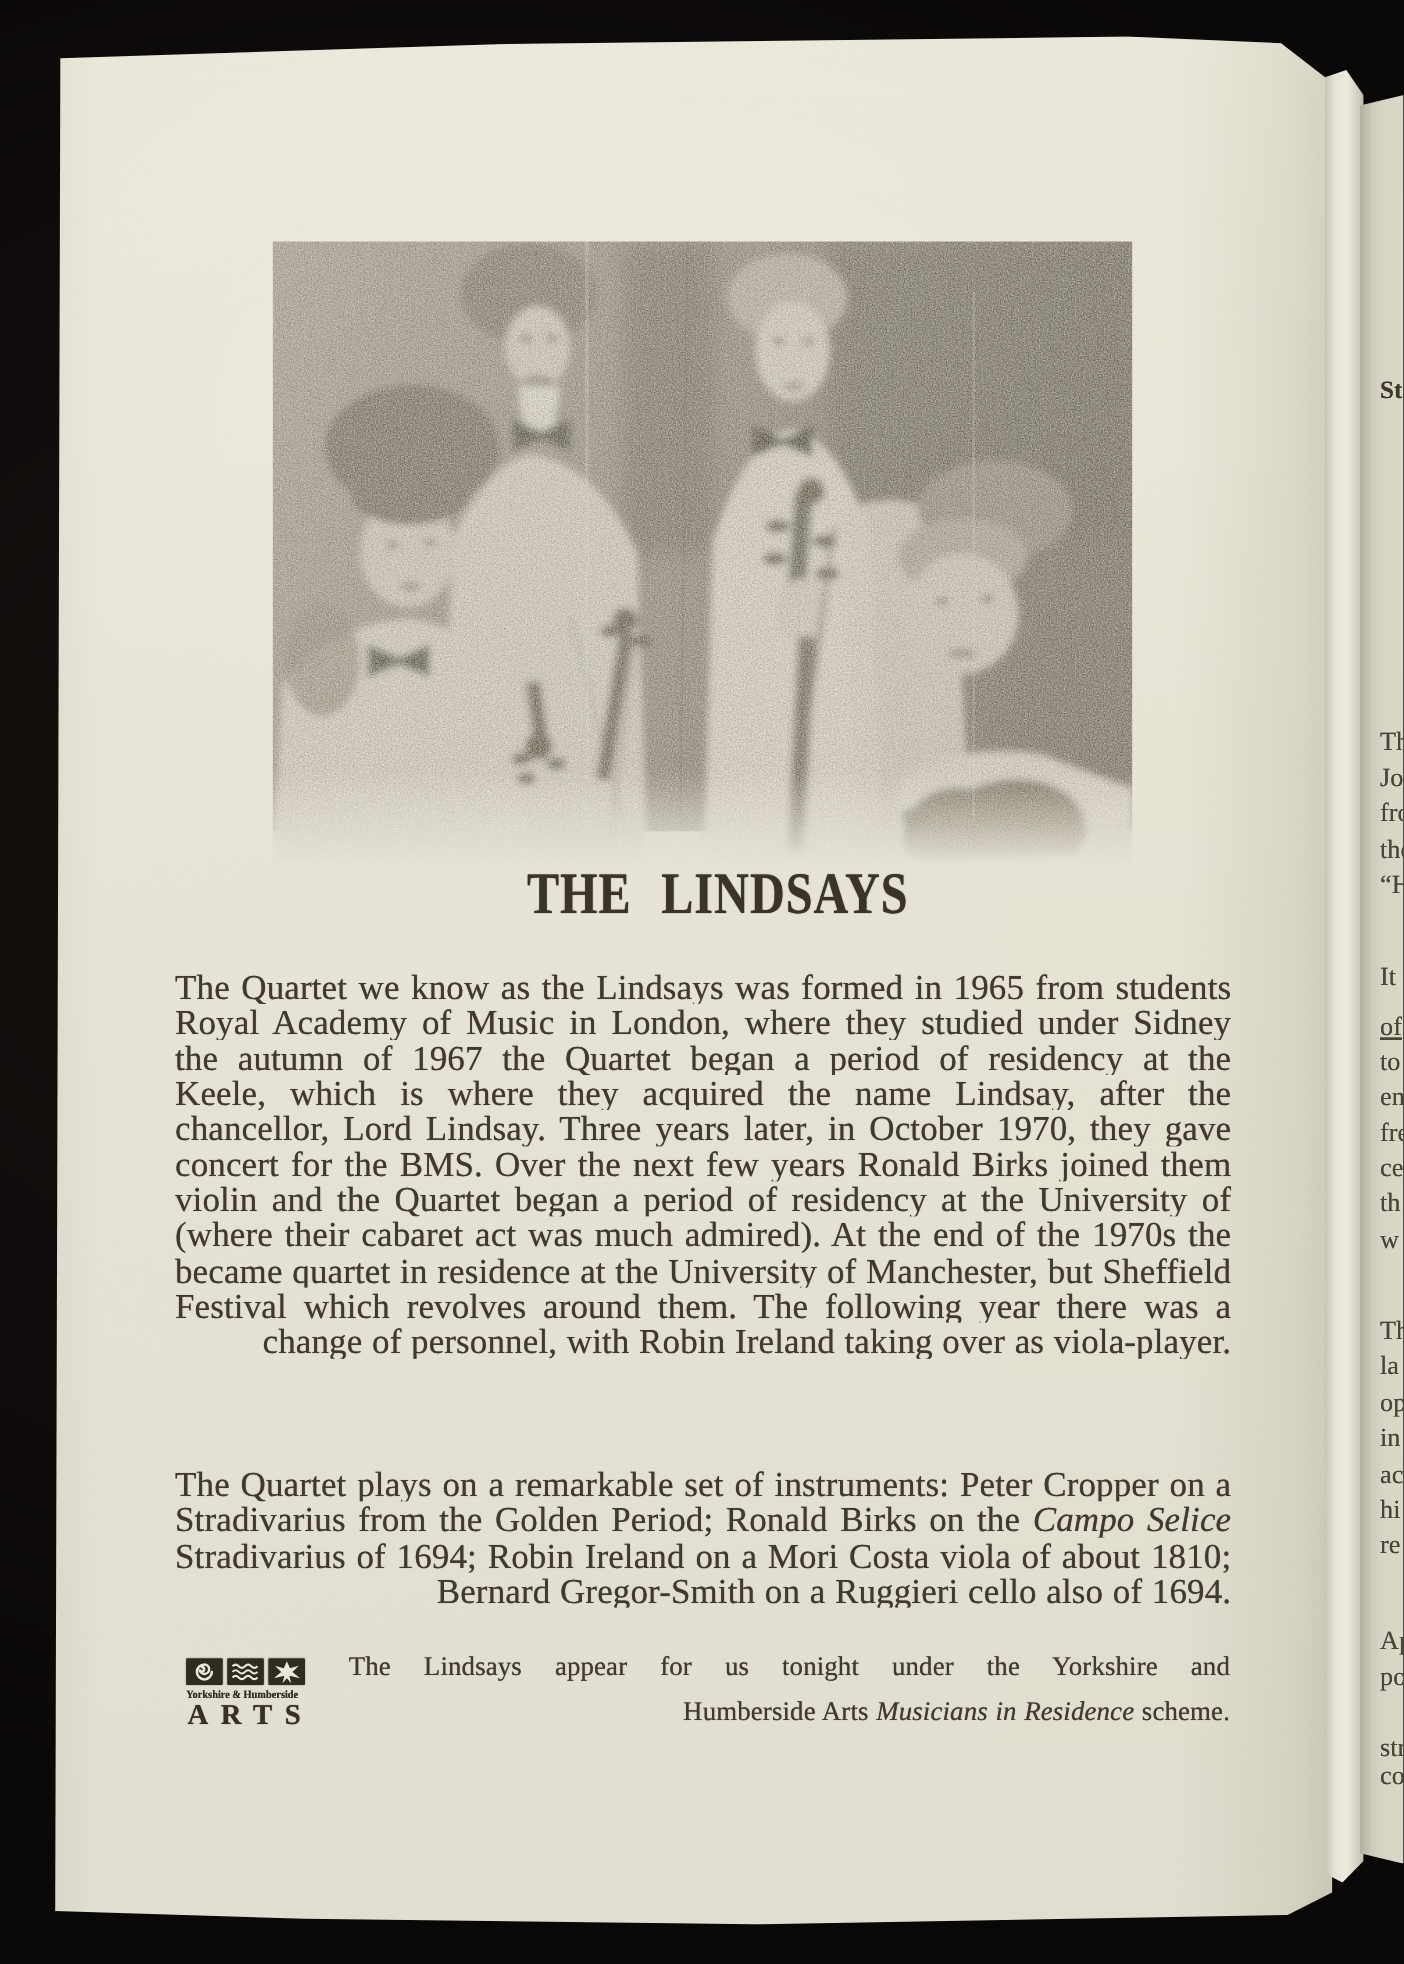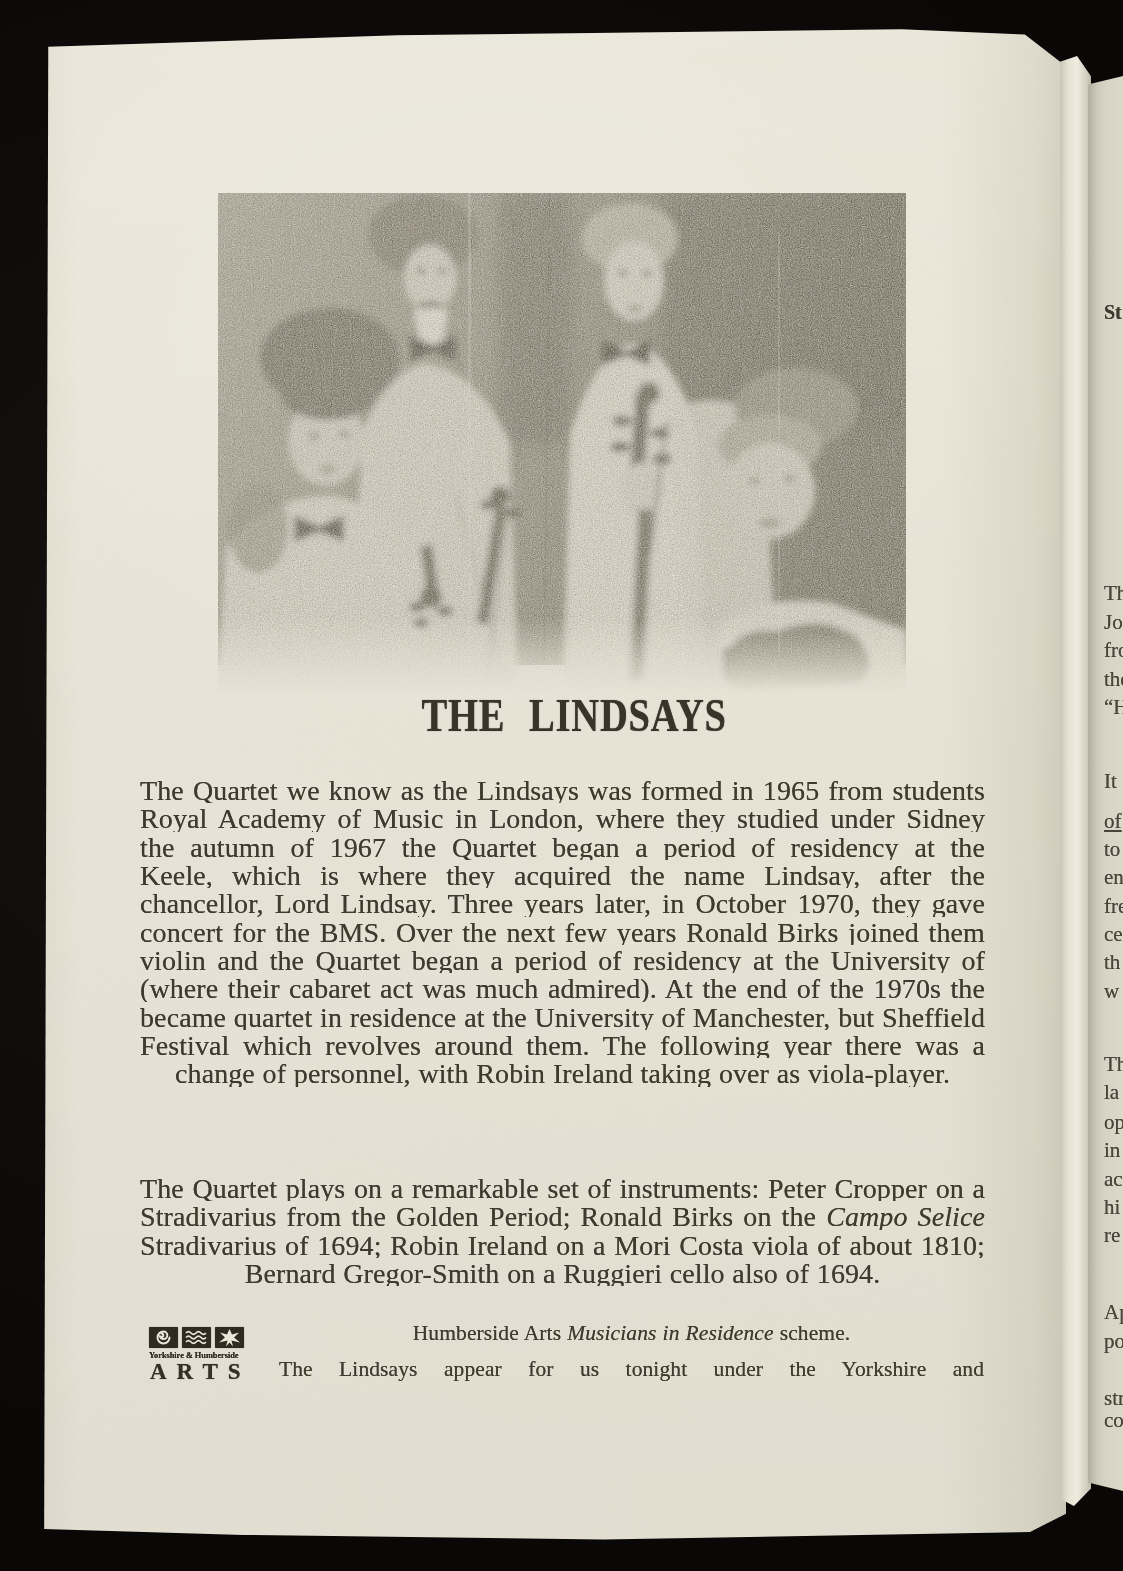--- a/index.html
+++ b/index.html
@@ -28,21 +28,21 @@
   
   .textblock{position:absolute;font-family:"Liberation Serif",serif;color:#403a2e;}
   #para1,#para2{left:102px;width:845px;font-size:28px;}
   #para1{top:748px}
   #para2{top:1146px}
   #para1 .line,#para2 .line{height:28.35px;}
   #credit-text{left:241px;top:1294px;width:705px;font-size:21.5px;}
   #credit-text .line{height:35.5px;}
   .line{text-align:justify;text-align-last:justify;letter-spacing:0.1px;word-spacing:0.6px;
         text-shadow:0 0 0.6px rgba(64,57,45,0.8);overflow:hidden;}
-  .line.nj{text-align:center;text-align-last:auto;}
+  .line.nj{text-align:right;text-align-last:auto;}
   .it{font-style:italic;}
   
   #arts-logo{position:absolute;left:111px;top:1300px;width:120px;height:64px;}
   #tiles{position:absolute;left:0;top:0;display:flex;gap:4px;}
   .tile{width:29px;height:21px;background:#2f2b21;border-radius:1px;
         display:flex;align-items:center;justify-content:center;box-shadow:0 0 1px rgba(47,43,33,0.8);}
   #logo-org{position:absolute;left:0;top:23px;width:110px;font-family:"Liberation Serif",serif;
         font-weight:700;font-size:9px;color:#352f25;white-space:nowrap;
         transform:scaleX(0.92);transform-origin:left center;text-shadow:0 0 0.5px #352f25;}
   #logo-arts{position:absolute;left:1px;top:32px;font-family:"Liberation Serif",serif;font-weight:700;
@@ -218,22 +218,22 @@
           <svg width="29" height="21" viewBox="0 0 29 21">
             <path d="M14.5 2 L17 7.5 L24 5.5 L19 10.5 L25 15.5 L16.5 13.5 L18 19.5 L14.5 15.5 L11 19.5 L12.5 13.5 L4 15.5 L10 10.5 L5 5.5 L12 7.5 Z" fill="#ebe7d9"></path>
           </svg>
         </div>
       </div>
       <div id="logo-org">Yorkshire &amp; Humberside</div>
       <div id="logo-arts">ARTS</div>
     </div>
 
     <div id="credit-text" class="textblock">
+        <div class="line"><span>The Lindsays appear for us tonight under the Yorkshire and</span></div>
         <div class="line nj"><span>Humberside Arts </span><span class="it">Musicians in Residence</span><span> scheme.</span></div>
-        <div class="line"><span>The Lindsays appear for us tonight under the Yorkshire and</span></div>
       </div>
 
     <svg id="page-grain">
       <filter id="pgNoise">
           <feTurbulence type="fractalNoise" baseFrequency="0.7" numOctaves="2" seed="4" stitchTiles="stitch"></feTurbulence>
         <feColorMatrix type="matrix" values="0 0 0 0 0.45 0 0 0 0 0.42 0 0 0 0 0.36 0.4 0.4 0.4 0 -0.53"></feColorMatrix>
         </filter>
       <rect width="100%" height="100%" filter="url(#pgNoise)" opacity="0.10"></rect>
     </svg>
   </div>

